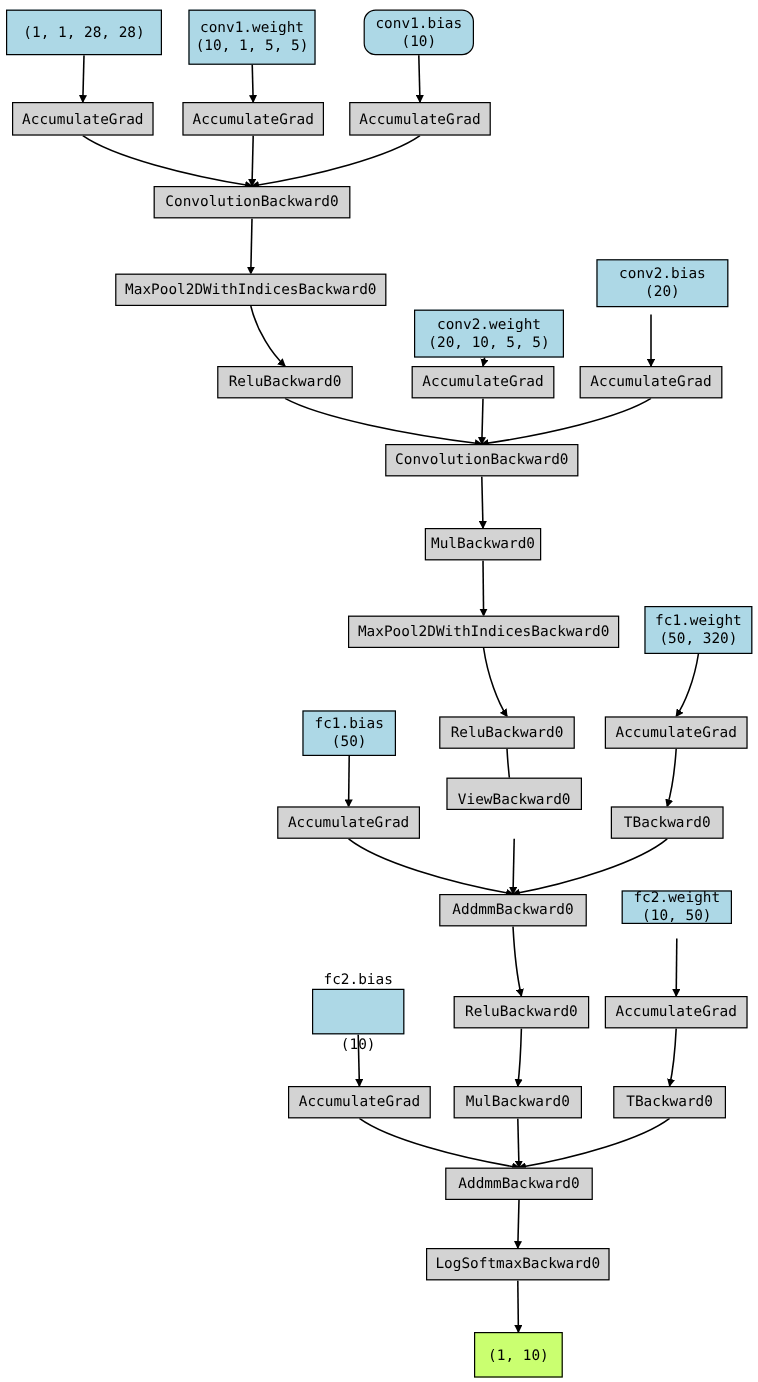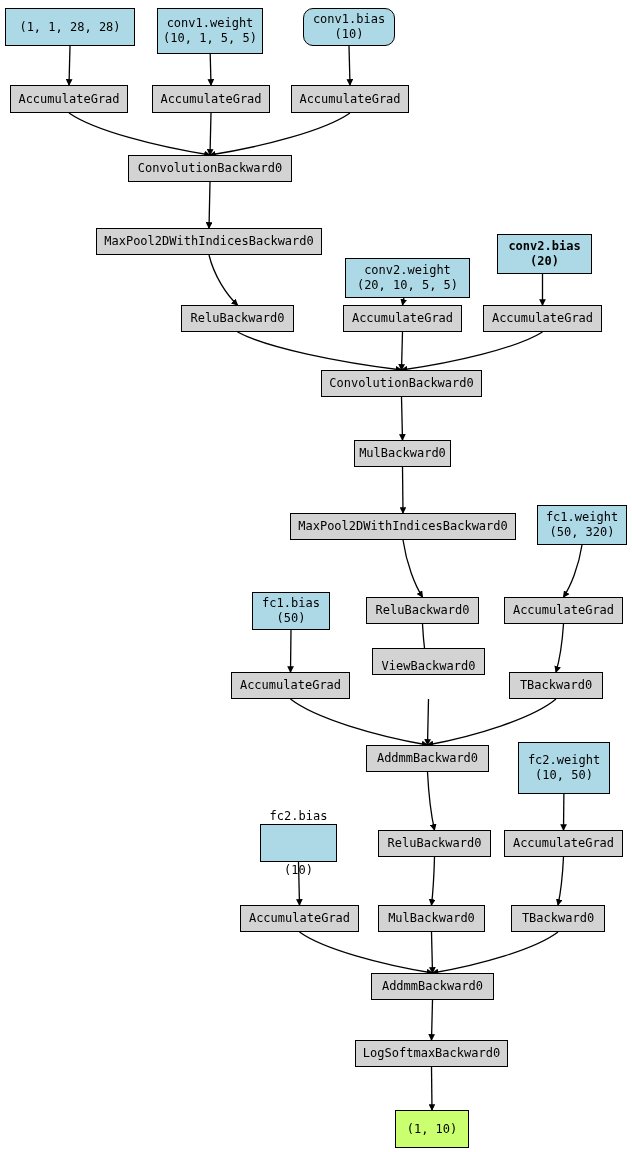--- a/index.html
+++ b/index.html
@@ -65,36 +65,36 @@
   <div id="nodes-layer">
       <div class="node param" style="left: 5px; top: 8px; width: 130px; height: 38px;"><span>(1, 1, 28, 28)</span></div>
       <div class="node param" style="left: 157px; top: 8px; width: 106px; height: 46px;"><span>conv1.weight</span><span class="l2">(10, 1, 5, 5)</span></div>
       <div class="node param" style="left: 303px; top: 8px; width: 92px; height: 38px; border-radius: 10px;"><span>conv1.bias</span><span class="l2">(10)</span></div>
       <div class="node op" style="left: 10px; top: 85px; width: 118px; height: 28px;"><span>AccumulateGrad</span></div>
       <div class="node op" style="left: 152px; top: 85px; width: 118px; height: 28px;"><span>AccumulateGrad</span></div>
       <div class="node op" style="left: 291px; top: 85px; width: 118px; height: 28px;"><span>AccumulateGrad</span></div>
       <div class="node op" style="left: 128px; top: 155px; width: 164px; height: 27px;"><span>ConvolutionBackward0</span></div>
       <div class="node op" style="left: 96px; top: 228px; width: 226px; height: 27px;"><span>MaxPool2DWithIndicesBackward0</span></div>
       <div class="node param" style="left: 345px; top: 222px; width: 125px; height: 40px; margin-top: 36px;"><span>conv2.weight</span><span class="l2">(20, 10, 5, 5)</span></div>
-      <div class="node param" style="left: 497px; top: 234px; width: 95px; height: 40px; font-weight: bold;"><span>conv2.bias</span><span class="l2">(20)</span></div>
+      <div class="node param" style="left: 497px; top: 216px; width: 110px; height: 40px;"><span>conv2.bias</span><span class="l2">(20)</span></div>
       <div class="node op" style="left: 181px; top: 305px; width: 113px; height: 27px;"><span>ReluBackward0</span></div>
       <div class="node op" style="left: 343px; top: 305px; width: 119px; height: 27px;"><span>AccumulateGrad</span></div>
       <div class="node op" style="left: 483px; top: 305px; width: 119px; height: 27px;"><span>AccumulateGrad</span></div>
       <div class="node op" style="left: 321px; top: 370px; width: 161px; height: 27px;"><span>ConvolutionBackward0</span></div>
       <div class="node op" style="left: 354px; top: 440px; width: 97px; height: 27px;"><span>MulBackward0</span></div>
       <div class="node op" style="left: 290px; top: 513px; width: 226px; height: 27px;"><span>MaxPool2DWithIndicesBackward0</span></div>
       <div class="node param" style="left: 537px; top: 505px; width: 90px; height: 40px;"><span>fc1.weight</span><span class="l2">(50, 320)</span></div>
       <div class="node param" style="left: 252px; top: 592px; width: 78px; height: 38px;"><span>fc1.bias</span><span class="l2">(50)</span></div>
       <div class="node op" style="left: 366px; top: 597px; width: 113px; height: 27px;"><span>ReluBackward0</span></div>
       <div class="node op" style="left: 504px; top: 597px; width: 119px; height: 27px;"><span>AccumulateGrad</span></div>
       <div class="node op" style="left: 231px; top: 672px; width: 119px; height: 27px;"><span>AccumulateGrad</span></div>
       <div class="node op" style="left: 372px; top: 648px; width: 113px; height: 27px; justify-content: flex-end;"><span>ViewBackward0</span></div>
       <div class="node op" style="left: 509px; top: 672px; width: 94px; height: 27px;"><span>TBackward0</span></div>
       <div class="node op" style="left: 366px; top: 745px; width: 123px; height: 27px;"><span>AddmmBackward0</span></div>
-      <div class="node param" style="left: 518px; top: 742px; width: 92px; height: 52px;"><span>fc2.weight</span><span class="l2">(10, 50)</span></div>
+      <div class="node param" style="left: 518px; top: 742px; width: 92px; height: 28px;"><span>fc2.weight</span><span class="l2">(10, 50)</span></div>
       <div class="node param" style="left: 260px; top: 824px; width: 77px; height: 38px; gap: 39px;"><span>fc2.bias</span><span class="l2">(10)</span></div>
       <div class="node op" style="left: 378px; top: 830px; width: 113px; height: 27px;"><span>ReluBackward0</span></div>
       <div class="node op" style="left: 504px; top: 830px; width: 119px; height: 27px;"><span>AccumulateGrad</span></div>
       <div class="node op" style="left: 240px; top: 905px; width: 119px; height: 27px;"><span>AccumulateGrad</span></div>
       <div class="node op" style="left: 378px; top: 905px; width: 107px; height: 27px;"><span>MulBackward0</span></div>
       <div class="node op" style="left: 511px; top: 905px; width: 94px; height: 27px;"><span>TBackward0</span></div>
       <div class="node op" style="left: 371px; top: 973px; width: 123px; height: 27px;"><span>AddmmBackward0</span></div>
       <div class="node op" style="left: 355px; top: 1040px; width: 153px; height: 27px;"><span>LogSoftmaxBackward0</span></div>
       <div class="node out" style="left: 395px; top: 1110px; width: 74px; height: 38px;"><span>(1, 10)</span></div>
     </div>

